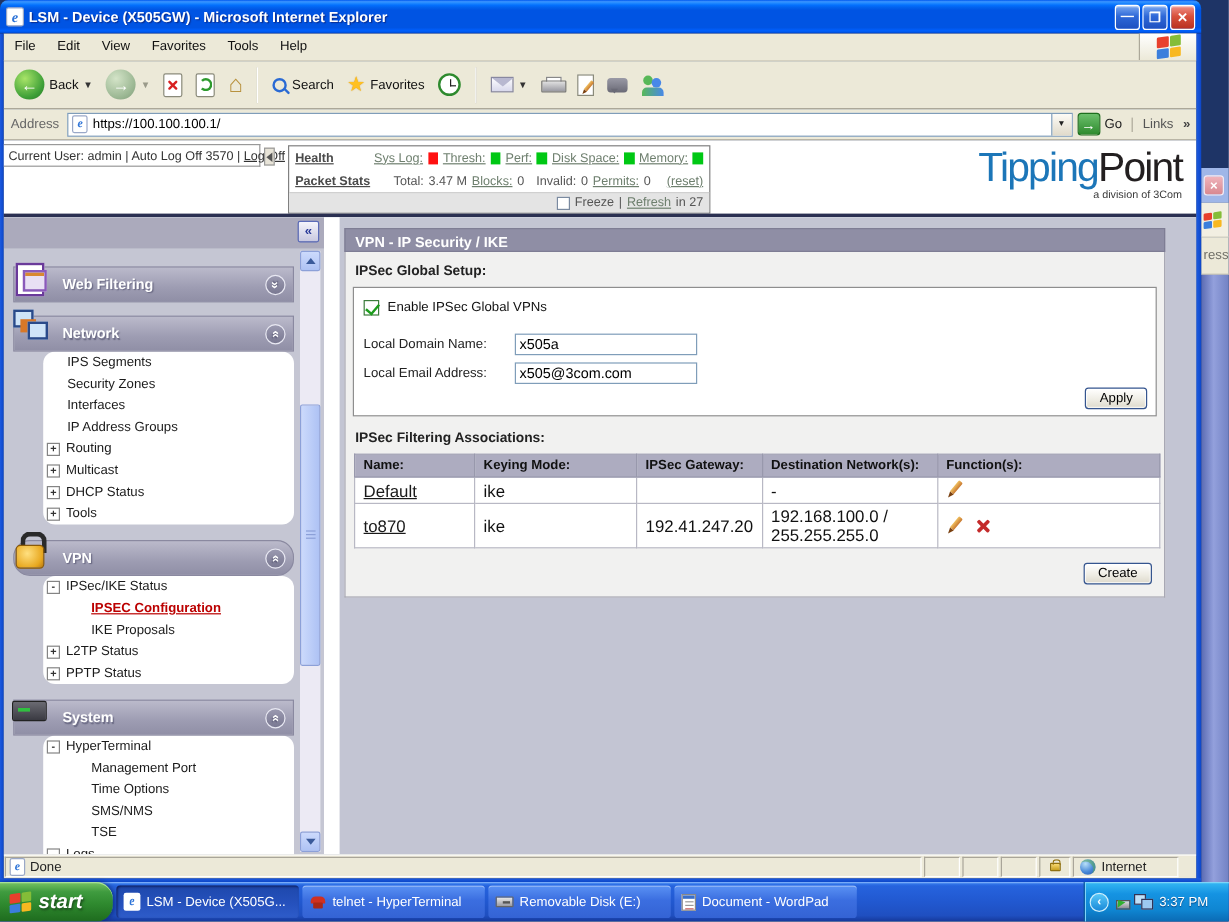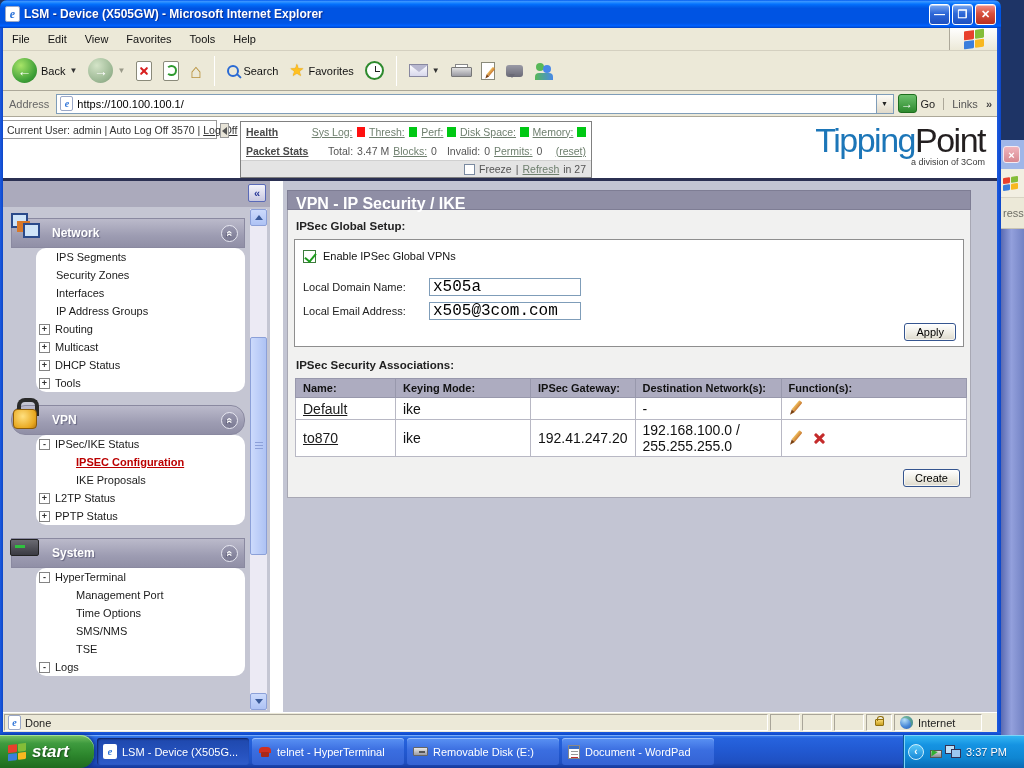--- a/index.html
+++ b/index.html
@@ -143,31 +143,31 @@
   .s-btn { position:absolute; left:0; width:17px; height:17px; background:linear-gradient(#CCDAFC,#AEC2F4); border:1px solid #8CA0D8; border-radius:2px; display:flex; align-items:center; justify-content:center; }
   .s-up { top:0; } .s-down { bottom:0; }
   .s-arrow { width:0; height:0; border-left:4px solid transparent; border-right:4px solid transparent; }
   .s-up .s-arrow { border-bottom:5px solid #3A5A9A; } .s-down .s-arrow { border-top:5px solid #3A5A9A; }
   .s-thumb { position:absolute; left:0; top:128px; width:17px; height:218px; background:linear-gradient(90deg,#CCDAFC,#AEC2F4); border:1px solid #8CA0D8; border-radius:2px; }
   .s-thumb:after { content:''; position:absolute; left:4px; top:50%; margin-top:-4px; width:8px; height:1px; background:#8CA0D8; box-shadow:0 3px 0 #8CA0D8, 0 6px 0 #8CA0D8; }
 
   .gapcol { position:absolute; left:267px; top:0; width:13px; height:531px; background:#fff; }
   .content { position:absolute; left:280px; right:0; top:0; height:531px; background:#C3C5D3; }
   .panel { position:absolute; left:4px; top:9px; width:684px; }
-  .panel-title { height:20px; background:#8F8EA5; color:#fff; font-weight:bold; font-size:16px; padding:4px 8px 0; border:1px solid #7E7D94; }
+  .panel-title { height:20px; background:#8F8EA5; color:#fff; font-weight:bold; font-size:12px; padding:4px 8px 0; border:1px solid #7E7D94; }
   .panel-body { background:#F1F1F0; border:1px solid #A8A8B4; border-top:none; padding:8px 6px 10px; }
   .sec-heading { font-weight:bold; font-size:11.5px; color:#222; margin:2px 0 7px 2px; }
 
   .setupbox { position:relative; border:1px solid #8E8E8E; background:#fff; height:108px; margin-bottom:12px; }
   .cbrow { position:absolute; left:8px; top:10px; display:flex; align-items:flex-start; gap:7px; }
   .cb-check { width:13px; height:13px; background:#fff; border:1px solid #3C7C3C; position:relative; }
   .cb-check:after { content:''; position:absolute; left:3px; top:0px; width:5px; height:9px; border-right:2px solid #1C9C1C; border-bottom:2px solid #1C9C1C; transform:rotate(40deg); }
   .frow { position:absolute; left:8px; display:flex; align-items:center; }
   .frow label { width:126px; color:#222; }
-  .frow input { width:152px; height:18px; border:1px solid #7F9DB9; font-family:Liberation Mono, monospace; font-size:16px; padding:1px 3px; }
+  .frow input { width:152px; height:18px; border:1px solid #7F9DB9; font-family:Liberation Sans, sans-serif; font-size:12px; padding:1px 3px; }
   .xp-btn { font-family:"Liberation Sans",sans-serif; font-size:11px; color:#000; padding:2px 11px; background:linear-gradient(#FFFFFF,#EDEBE2 60%,#DDD9CC); border:1px solid #35558F; border-radius:3px; box-shadow:inset 0 0 0 1px rgba(255,255,255,.7); }
   .apply-pos { position:absolute; right:7px; bottom:5px; }
   .create-row { text-align:right; margin-top:12px; padding-right:4px; }
 
   table.sa { width:672px; border-collapse:collapse; background:#fff; margin-left:1px; }
   table.sa th { background:#ADACC0; font-weight:bold; font-size:11px; text-align:left; padding:3px 7px; border:1px solid #9898AC; }
   table.sa td { font-size:14px; padding:2px 7px; border:1px solid #B8B8C4; vertical-align:middle; }
   tr.r1 td { height:22px; } tr.r2 td { height:36px; }
   td a.rowlink { color:#1A1A1A; text-decoration:underline; }
   .fn-cell { display:flex; align-items:center; gap:9px; }
@@ -399,20 +399,27 @@
     <div class="navline"></div>
   </div>
 
   <div class="winbody">
     <div class="sidebar">
       <div class="side-top">
         <span class="btn-collapse-all">«</span>
       </div>
 
       <div class="sections">
+        <div class="sec-hdr" style="margin-top:15px;">
+          <span class="sec-icon ico-webfilter"></span>
+          <span>Web Filtering</span>
+          <span class="sec-chev">
+              <span class="chev-g chev-down">«</span>
+            </span>
+        </div>
 
         <div class="sec-hdr" style="margin-top:11px;">
           <span class="sec-icon ico-network"></span>
           <span>Network</span>
           <span class="sec-chev">
               <span class="chev-g chev-up">«</span>
             </span>
         </div>
         <div class="secbox">
           <div class="item l-plain">
@@ -532,21 +539,21 @@
               <label>Local Domain Name:</label>
               <input type="text" value="x505a" style="">
             </div>
             <div class="frow" style="top:62px;">
               <label>Local Email Address:</label>
               <input type="text" value="x505@3com.com" style="">
             </div>
             <button class="xp-btn apply-pos">Apply</button>
           </div>
 
-          <div class="sec-heading">IPSec Security Associations:</div>
+          <div class="sec-heading">IPSec Filtering Associations:</div>
 
           <table class="sa">
             <colgroup>
                 <col style="width:100px;">
                 <col style="width:135px;">
                 <col style="width:103px;">
                 <col style="width:146px;">
                 <col>
               </colgroup>
             <tbody>

